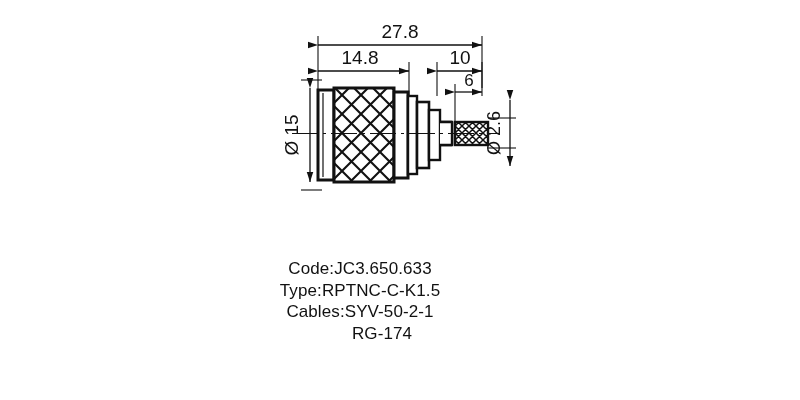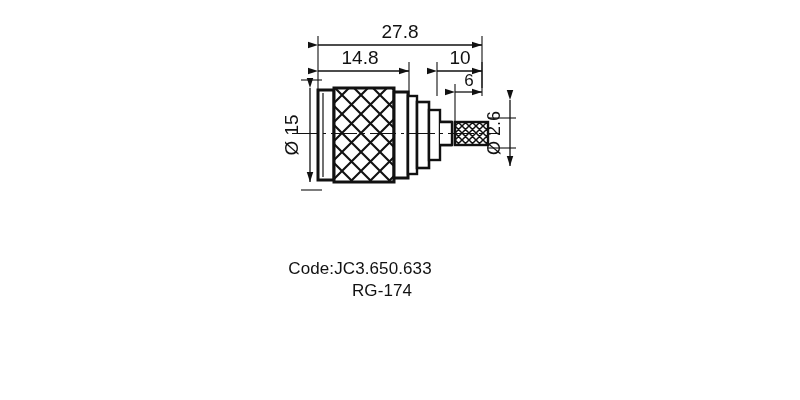--- a/index.html
+++ b/index.html
@@ -110,14 +110,16 @@
     <line x1="488" y1="125" x2="488" y2="142" stroke="#111111" stroke-width="2"></line>
   </g>
 
   <g>
     <line x1="292" y1="133.5" x2="500" y2="133.5" stroke="#111111" stroke-width="1.1" stroke-dasharray="26 5 3 5"></line>
   </g>
 </svg>
 
 <div class="caption">
   <div class="cap-line">Code:JC3.650.633</div>
+  <div class="cap-line">Type:RPTNC-C-K1.5</div>
+  <div class="cap-line">Cables:SYV-50-2-1</div>
   <div class="cap-line cap-indent">RG-174</div>
 </div>
 
 </body></html>

